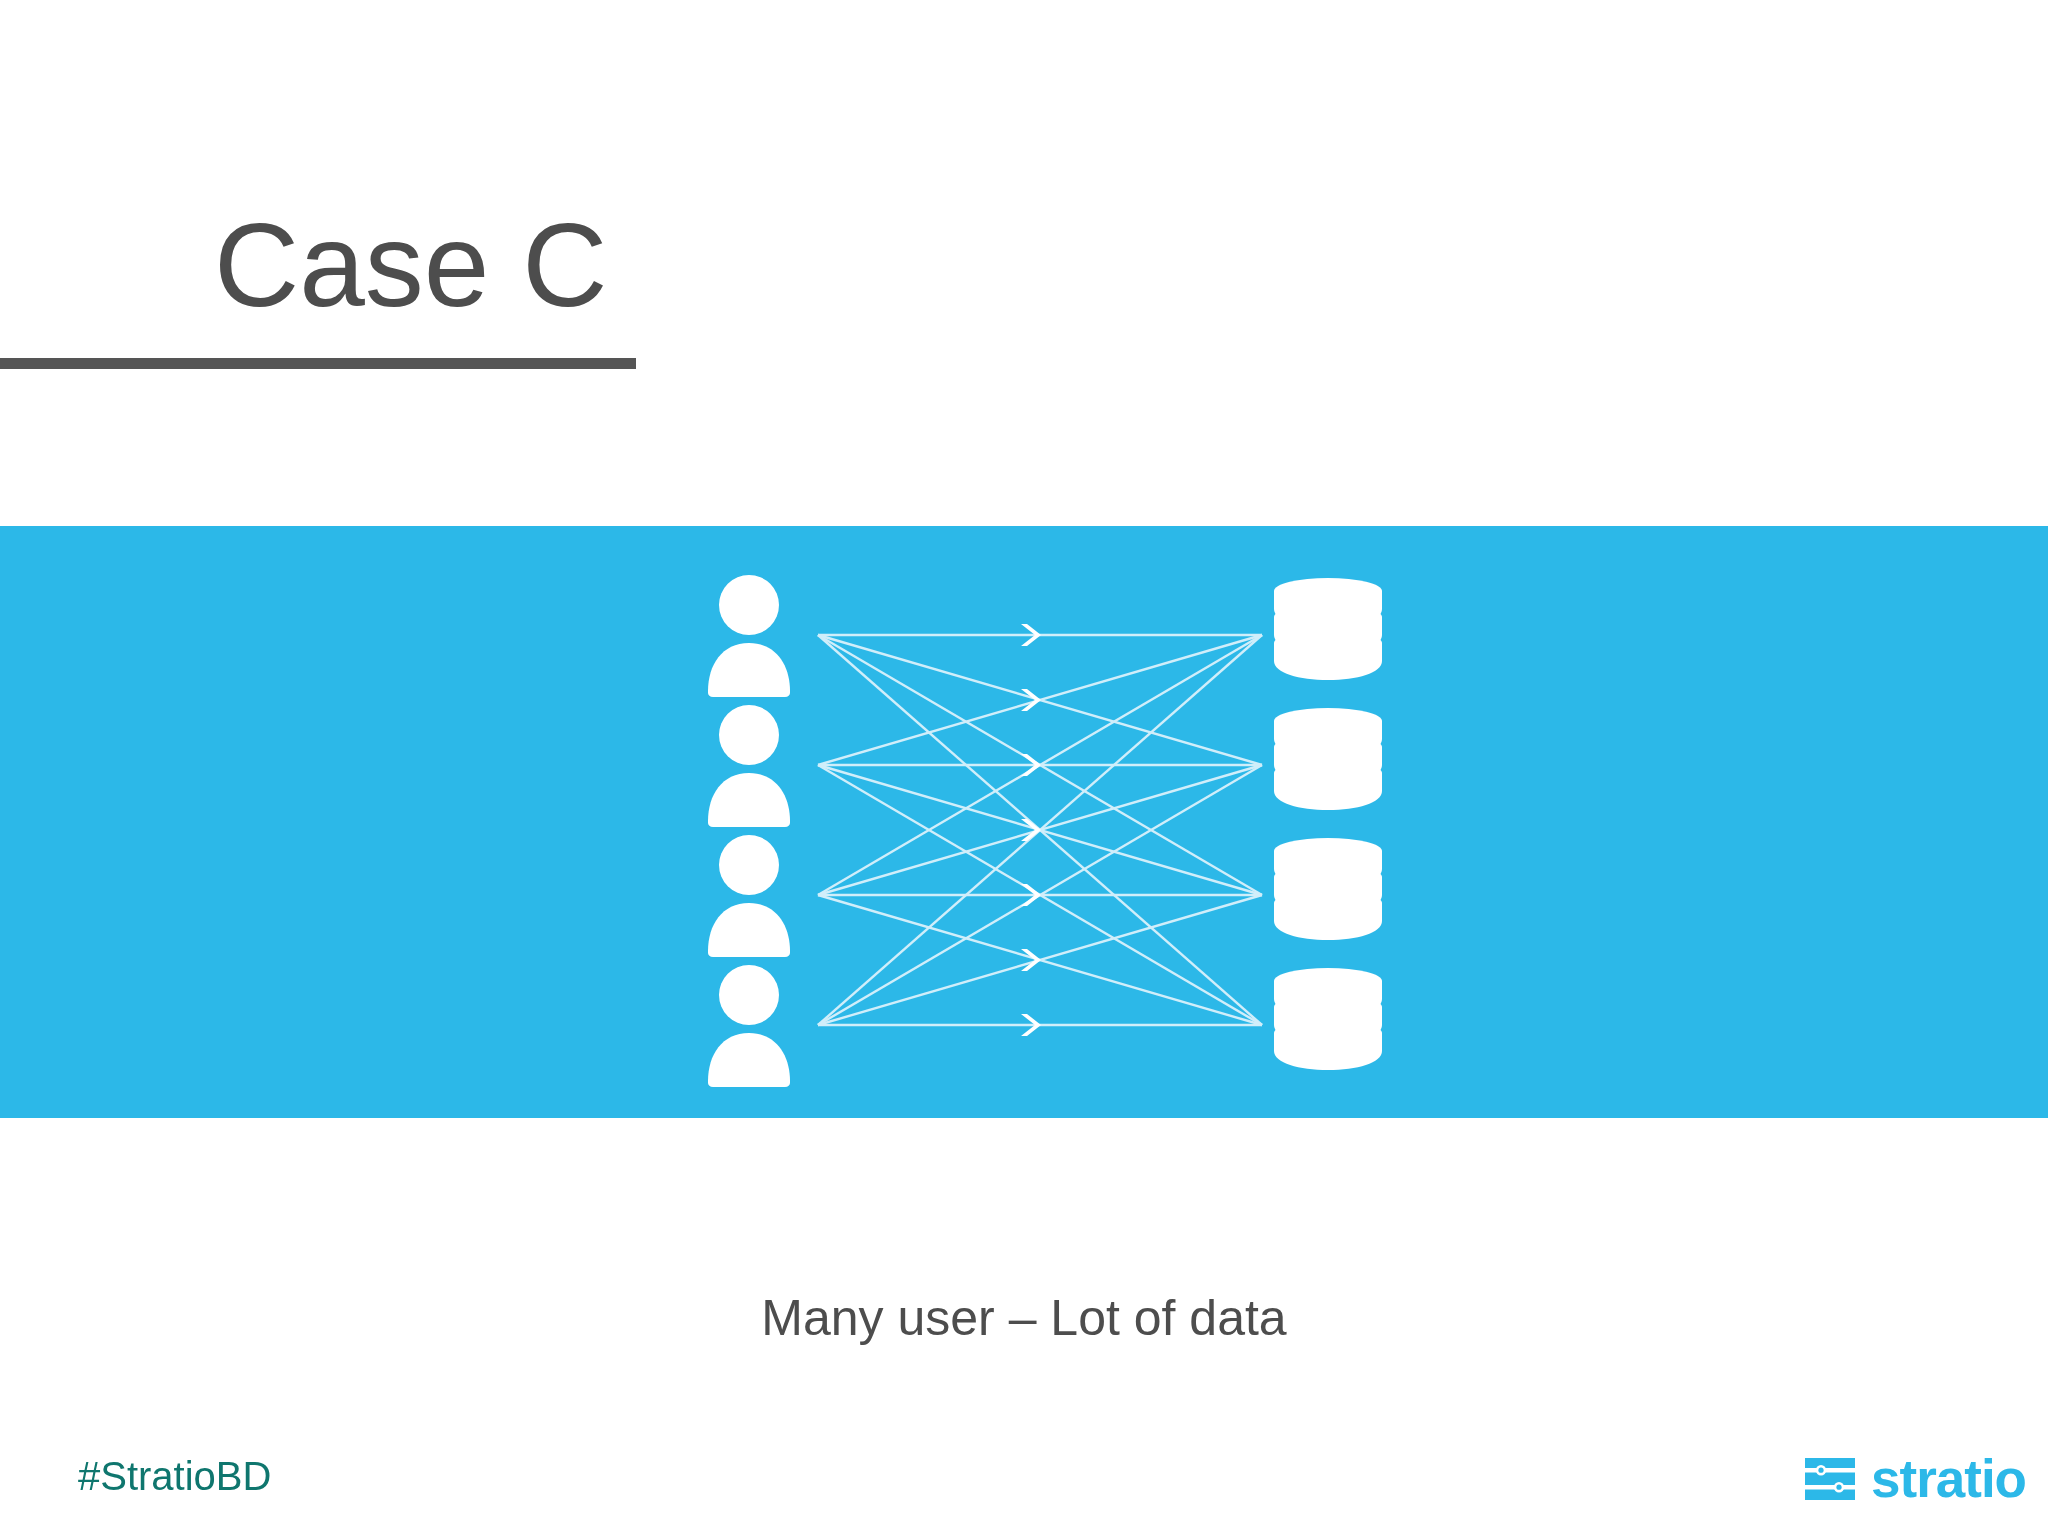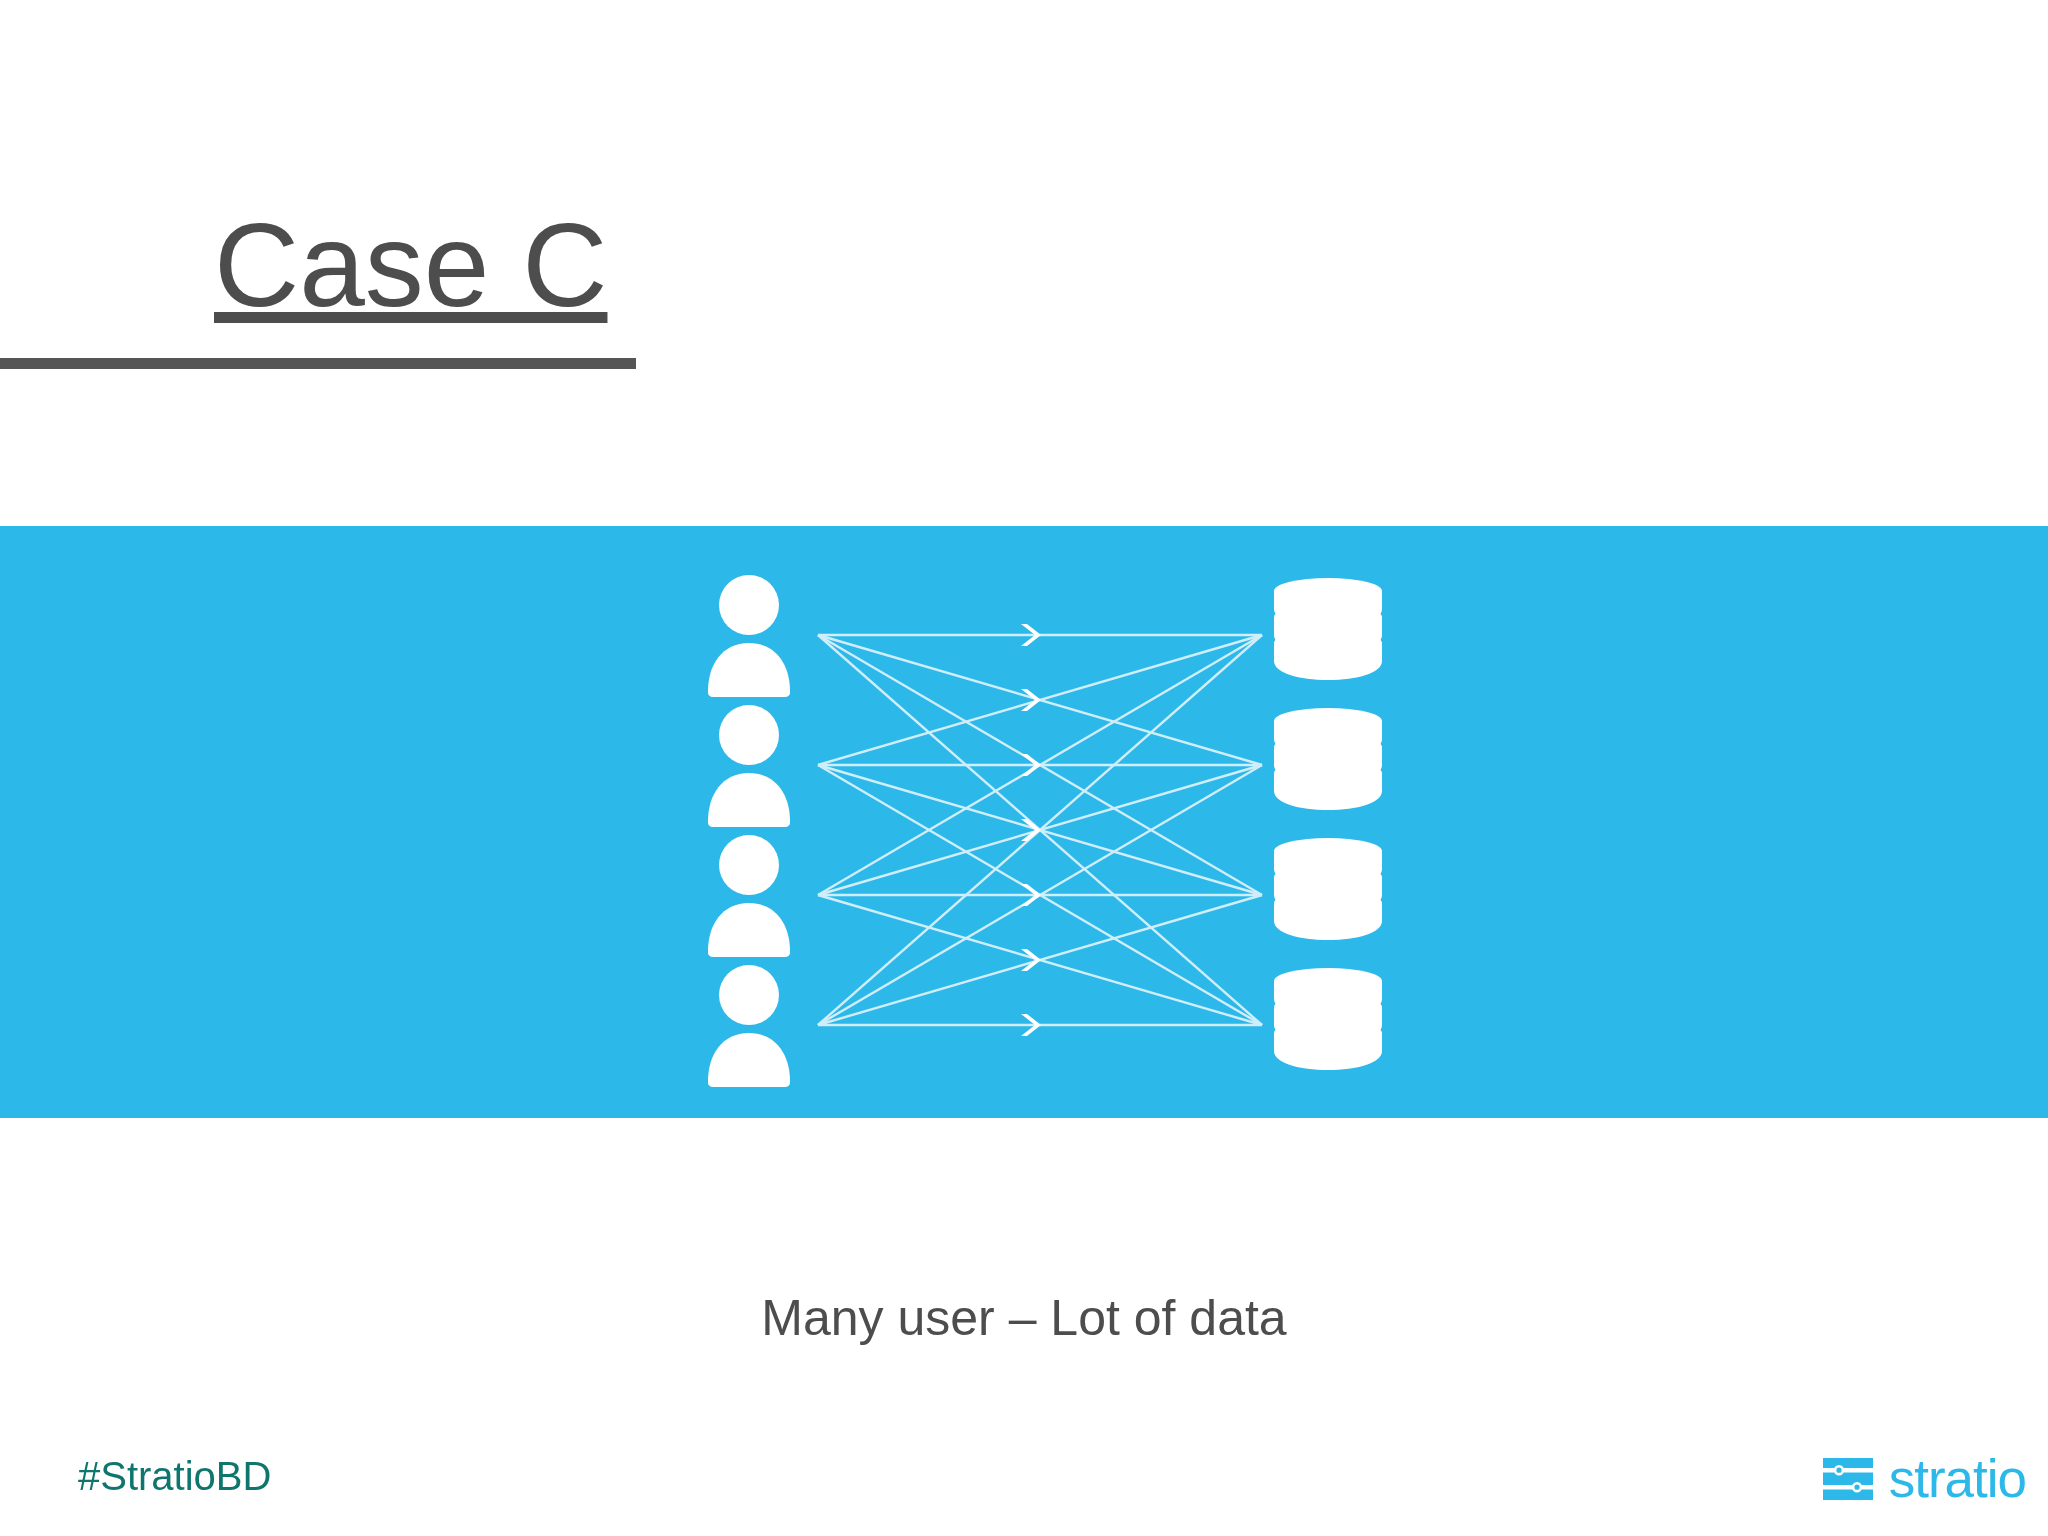--- a/index.html
+++ b/index.html
@@ -27,21 +27,20 @@
   .title {
     position: absolute;
     left: 214px;
     top: 206px;
     font-size: 118px;
     line-height: 1.0;
     color: #4d4d4d;
     font-weight: 400;
     letter-spacing: 0px;
     white-space: nowrap;
-    text-decoration: underline;
   }
   .title-rule {
     position: absolute;
     left: 0px;
     top: 358px;
     width: 636px;
     height: 11px;
     background: #555555;
   }
 
@@ -103,21 +102,21 @@
     align-items: center;
     gap: 16px;
   }
   .logo-mark {
     width: 50px;
     height: 50px;
     display: block;
   }
   .logo-word {
     font-size: 53px;
-    font-weight: 400;
+    font-weight: 700;
     color: #2cb8e8;
     letter-spacing: -1px;
     line-height: 1;
   }
 </style>
 </head>
 <body>
 
 <div class="slide">
 

